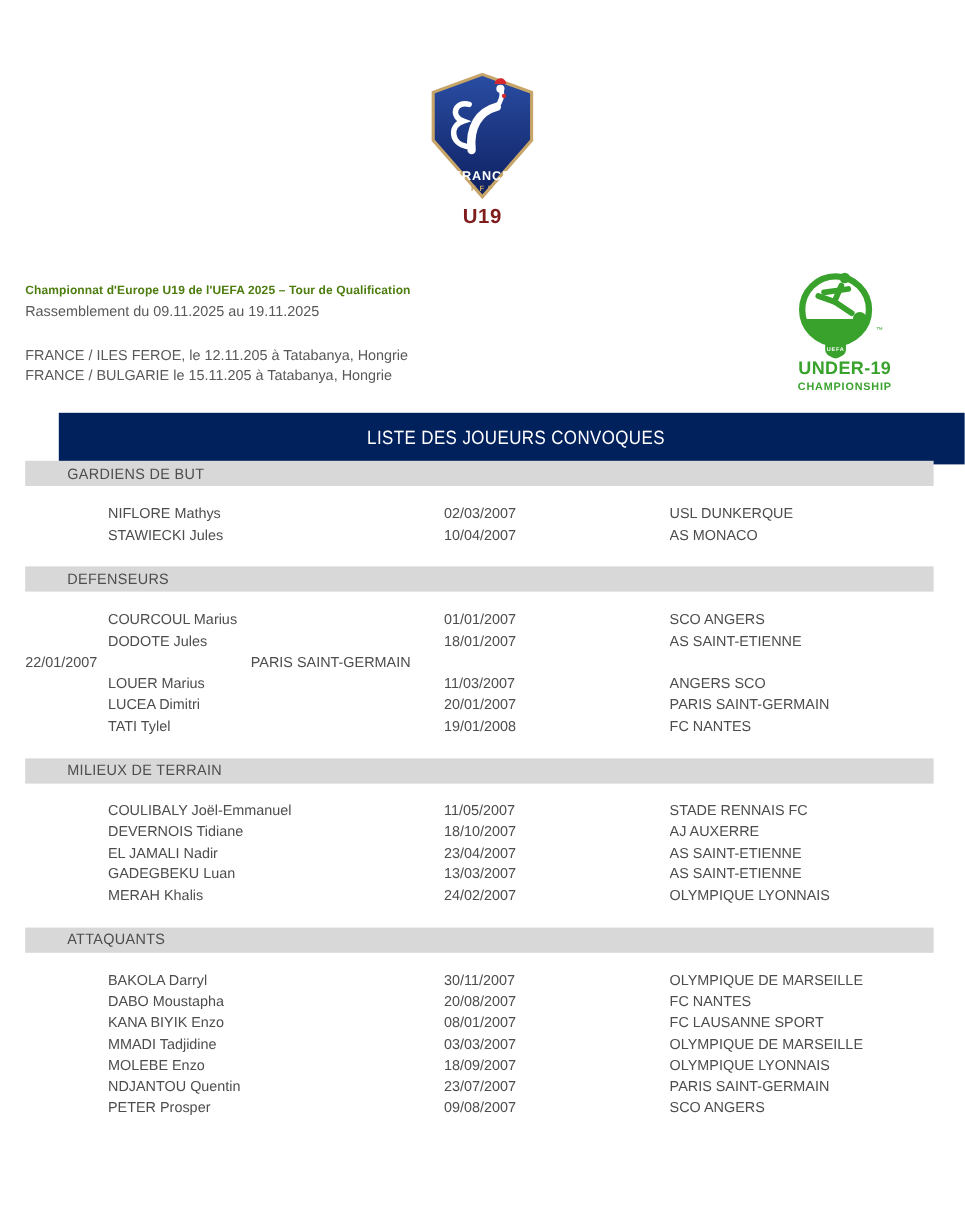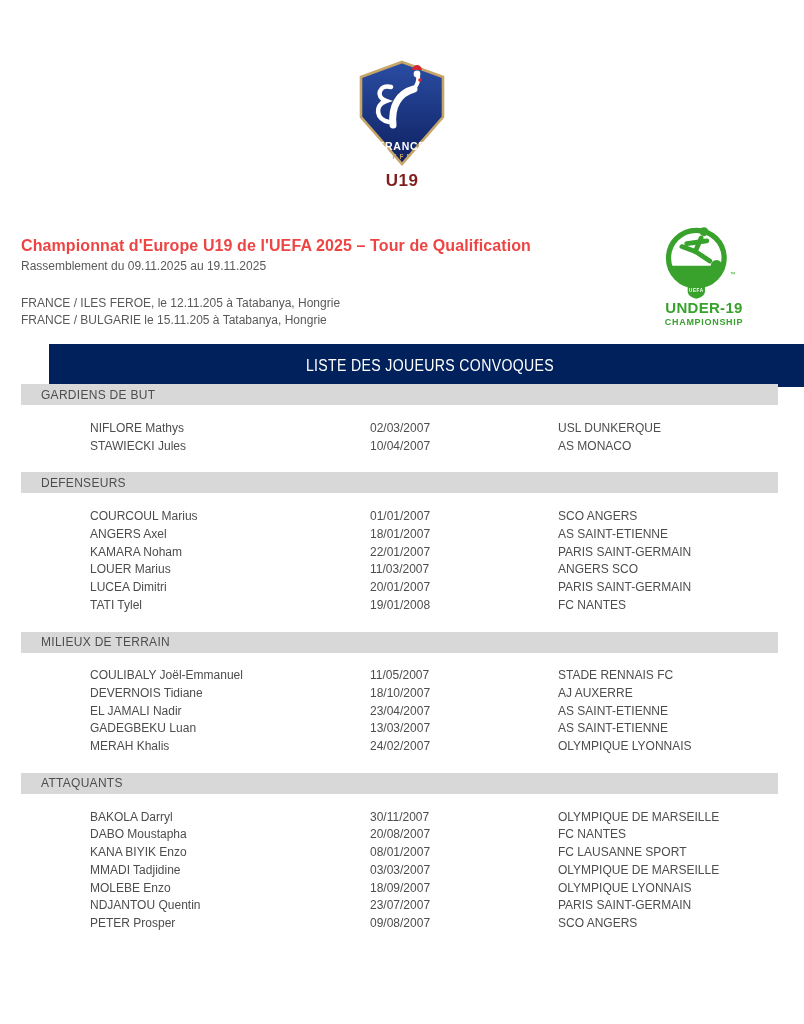--- a/index.html
+++ b/index.html
@@ -11,21 +11,21 @@
 
   
   .fff-block { position:absolute; left:0; top:60px; width:804px; text-align:center; }
   .fff-shield { display:block; margin:0 auto; }
   .fff-u19 {
     margin-top:5px; font-size:17px; font-weight:bold; color:#7f1d1d; letter-spacing:0.5px;
   }
 
   
   .header-block { position:absolute; left:21px; top:237px; width:600px; }
-  .doc-title { font-size:16px; font-weight:bold; color:#ef4444; letter-spacing:0.1px; }
+  .doc-title { font-size:10px; font-weight:bold; color:#4d7c0f; letter-spacing:0.1px; }
   .doc-subtitle { font-size:12px; color:#595959; margin-top:4px; }
   .match-list { margin-top:22px; font-size:12px; color:#595959; line-height:16.5px; }
 
   
   .uefa-block { position:absolute; left:645px; top:221px; width:118px; text-align:center; }
   .uefa-mark { display:block; margin:0 auto; }
   .uefa-under { font-size:15px; font-weight:bold; color:#38a22c; letter-spacing:0.3px; margin-top:-2px; }
   .uefa-champ { font-size:9px; font-weight:bold; color:#38a22c; letter-spacing:0.7px; margin-top:1px; }
 
   
@@ -36,21 +36,21 @@
   .banner span {
     color:#ffffff; font-size:16px; letter-spacing:0.4px;
     transform:scaleX(0.88); white-space:nowrap;
   }
 
   
   .sections-wrap { position:absolute; left:21px; top:369px; width:757px; }
   .squad-section { }
   .section-bar {
     margin-top:15px; height:21px; background:#d8d8d8;
-    display:flex; align-items:center; padding-left:20px; box-sizing:border-box;
+    display:flex; align-items:center; padding-left:35px; box-sizing:border-box;
   }
   .section-title {
     font-size:12.5px; color:#4d4d4d; letter-spacing:0.3px;
     transform:scaleX(0.96); transform-origin:left center; white-space:nowrap;
   }
   .player-rows { padding:14px 0 3px 0; }
   .player-row {
     display:flex; align-items:center; height:17.7px;
     font-size:12px; color:#4d4d4d;
   }
@@ -147,26 +147,25 @@
         <div class="section-bar">
           <span class="section-title">DEFENSEURS</span>
         </div>
         <div class="player-rows">
           <div class="player-row">
             <span class="col col-name">COURCOUL Marius</span>
             <span class="col col-date">01/01/2007</span>
             <span class="col col-club">SCO ANGERS</span>
           </div>
           <div class="player-row">
-            <span class="col col-name">ANGERS Axel</span>
+            <span class="col col-name">DODOTE Jules</span>
             <span class="col col-date">18/01/2007</span>
             <span class="col col-club">AS SAINT-ETIENNE</span>
           </div>
           <div class="player-row">
-            <span class="col col-name">KAMARA Noham</span>
             <span class="col col-date">22/01/2007</span>
             <span class="col col-club">PARIS SAINT-GERMAIN</span>
           </div>
           <div class="player-row">
             <span class="col col-name">LOUER Marius</span>
             <span class="col col-date">11/03/2007</span>
             <span class="col col-club">ANGERS SCO</span>
           </div>
           <div class="player-row">
             <span class="col col-name">LUCEA Dimitri</span>

